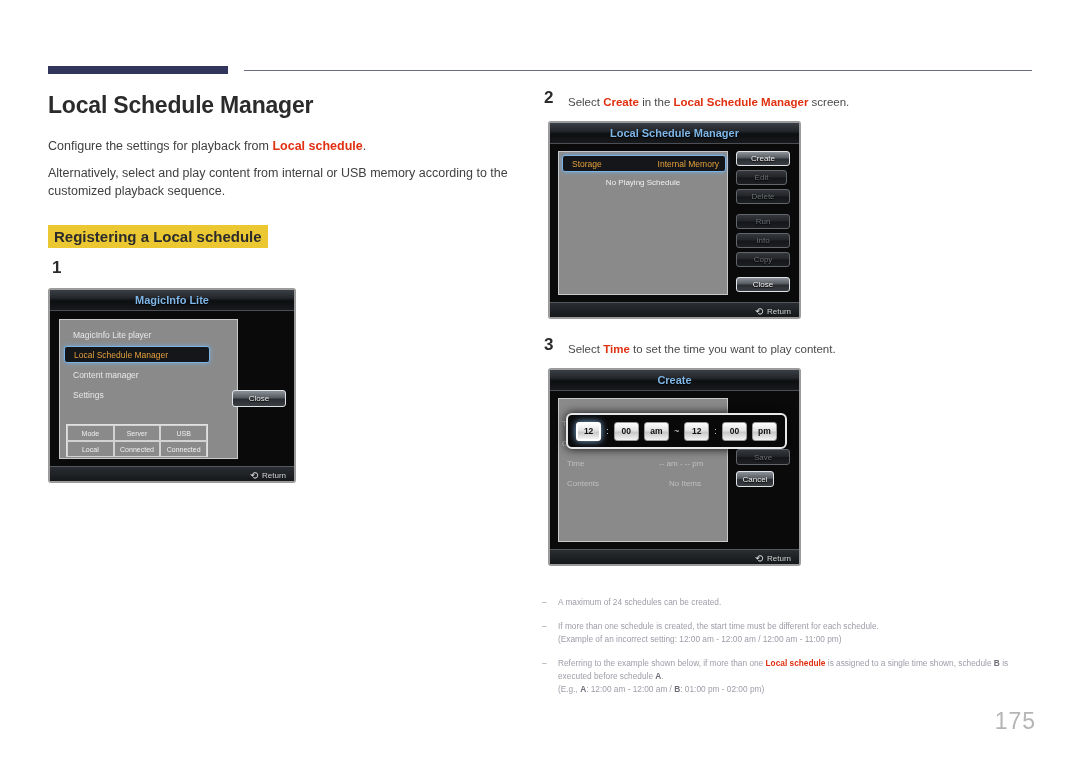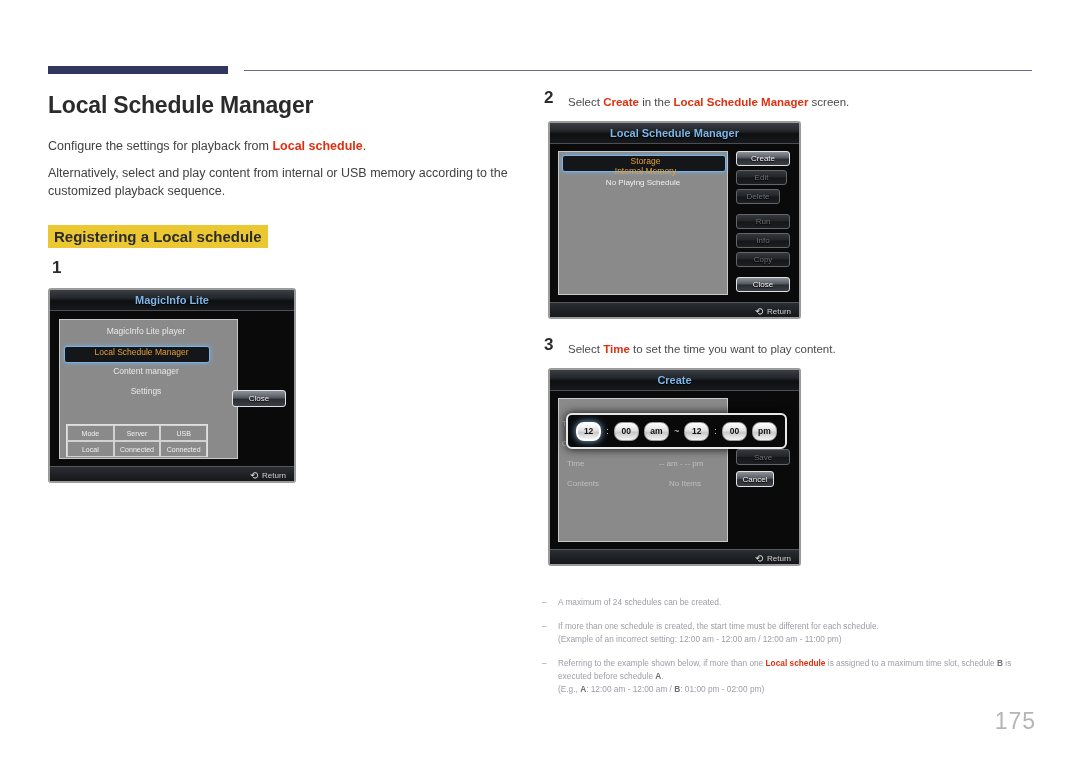--- a/index.html
+++ b/index.html
@@ -155,21 +155,20 @@
     border: 1px solid #c9c9c9;
     box-sizing: border-box;
   }
 
   .osd-item {
     font-size: 8.5px;
     color: #e8e8e8;
     padding-left: 9px;
     display: flex;
     align-items: center;
-    flex-direction: column;
   }
   .osd-item.sel {
     background: #15161a;
     border: 1px solid #7ab3e6;
     border-radius: 3px;
     color: #e3a03a;
     box-shadow: 0 0 5px rgba(120,180,235,.75);
     box-sizing: border-box;
   }
 
@@ -221,21 +220,21 @@
     border: 2px solid #e6e8ea;
     border-radius: 6px;
     display: flex;
     align-items: center;
     box-sizing: border-box;
     padding: 0 8px;
     box-shadow: 0 0 10px rgba(0,0,0,.9);
   }
   .spin {
     width: 26px; height: 19px;
-    border-radius: 8px;
+    border-radius: 3px;
     background: linear-gradient(to bottom, #ffffff 0%, #e2e2e2 45%, #c8c8c8 55%, #f4f4f4 100%);
     border: 1px solid #9a9a9a;
     color: #111;
     font-size: 8.5px;
     font-weight: bold;
     display: flex; align-items: center; justify-content: center;
     box-sizing: border-box;
   }
   .spin.active {
     border: 2px solid #ffffff;
@@ -360,21 +359,21 @@
       <div class="grey-panel" style="left:8px;top:7px;width:170px;height:144px;">
         <div class="osd-item sel" style="position:absolute;left:3px;top:3px;width:164px;height:17px;justify-content:space-between;padding-right:6px;">
           <span>Storage</span>
           <span>Internal Memory</span>
         </div>
         <div style="position:absolute;left:0;top:26px;width:100%;text-align:center;font-size:8px;color:#f0f0f0;">No Playing Schedule</div>
       </div>
 
       <div class="osd-btn hi" style="position:absolute;left:186px;top:7px;width:54px;height:15px;">Create</div>
       <div class="osd-btn dim" style="position:absolute;left:186px;top:26px;width:51px;height:15px;">Edit</div>
-      <div class="osd-btn dim" style="position:absolute;left:186px;top:45px;width:44px;height:15px;">Delete</div>
+      <div class="osd-btn dim" style="position:absolute;left:186px;top:45px;width:54px;height:15px;">Delete</div>
       <div class="osd-btn dim" style="position:absolute;left:186px;top:70px;width:54px;height:15px;">Run</div>
       <div class="osd-btn dim" style="position:absolute;left:186px;top:89px;width:54px;height:15px;">Info</div>
       <div class="osd-btn dim" style="position:absolute;left:186px;top:108px;width:54px;height:15px;">Copy</div>
       <div class="osd-btn hi" style="position:absolute;left:186px;top:133px;width:54px;height:15px;">Close</div>
 
       <div class="osd-footer">
         <span class="ret-ico">⟳</span>
         <span class="ret-lbl">Return</span>
       </div>
     </div>
@@ -434,21 +433,21 @@
 
   <div class="note">
     <span class="dash">–</span>
     <div>If more than one schedule is created, the start time must be different for each schedule.</div>
     <div>(Example of an incorrect setting: 12:00 am - 12:00 am / 12:00 am - 11:00 pm)</div>
   </div>
 
   <div class="note">
     <span class="dash">–</span>
     <div>
-      <span>Referring to the example shown below, if more than one </span><span class="red">Local schedule</span><span> is assigned to a maximum time slot, schedule </span><b>B</b><span> is</span>
+      <span>Referring to the example shown below, if more than one </span><span class="red">Local schedule</span><span> is assigned to a single time shown, schedule </span><b>B</b><span> is</span>
     </div>
     <div>
       <span>executed before schedule </span><b>A</b><span>.</span>
     </div>
     <div>
       <span>(E.g., </span><b>A</b><span>: 12:00 am - 12:00 am / </span><b>B</b><span>: 01:00 pm - 02:00 pm)</span>
     </div>
   </div>
 
 </div>

